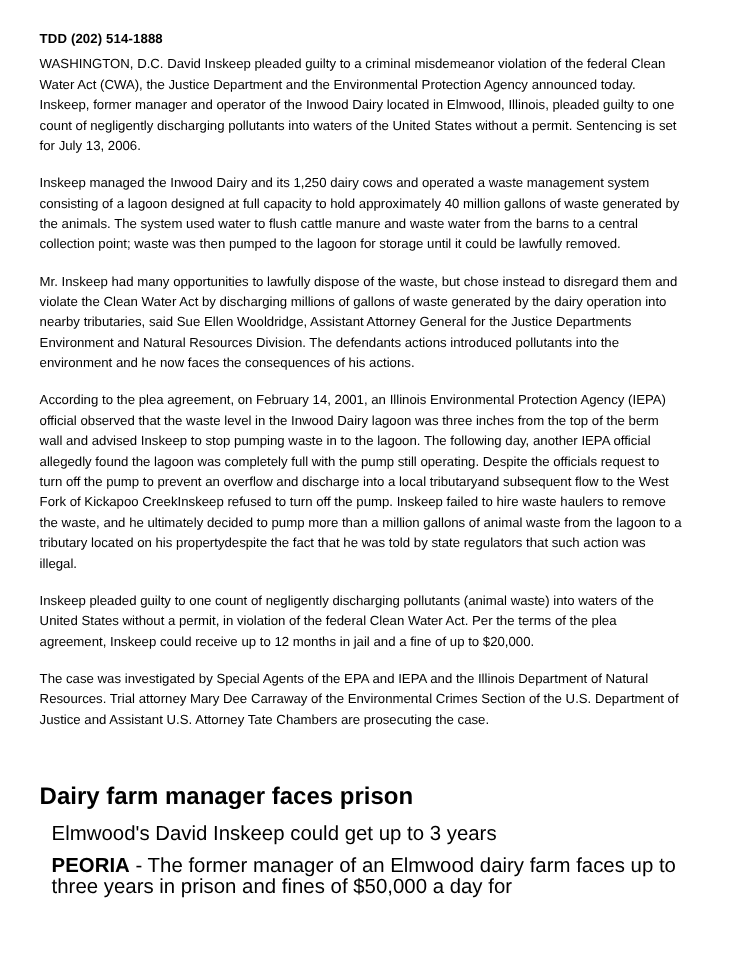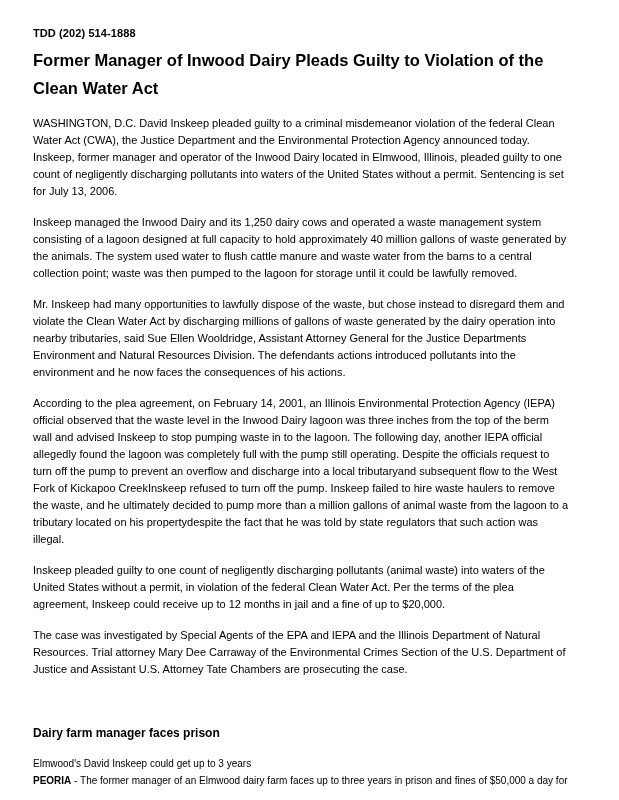--- a/index.html
+++ b/index.html
@@ -33,42 +33,41 @@
     font-weight: bold;
     line-height: 28px;
     margin: 0 0 13px 0;
   }
   .body-para {
     font-size: 11px;
     line-height: 17px;
     margin: 0 16px 14px 0;
   }
   .section-heading {
-    font-size: 12px;
+    font-size: 20px;
     font-weight: bold;
     line-height: 18px;
     margin: 46px 0 13px 0;
   }
   .meta-line {
-    font-size: 10px;
+    font-size: 17px;
     line-height: 17px;
-    margin: 0;
+    margin: 10px;
   }
   .bold {
     font-weight: bold;
   }
 </style>
 </head>
 <body>
 
 <div class="page">
 
   <p class="contact-line">TDD (202) 514-1888</p>
 
-  <h1 class="article-title">Former Manager of Inwood Dairy Pleads Guilty to Violation of the Clean Water Act</h1>
 
   <p class="body-para">WASHINGTON, D.C. David Inskeep pleaded guilty to a criminal misdemeanor violation of the federal Clean Water Act (CWA), the Justice Department and the Environmental Protection Agency announced today. Inskeep, former manager and operator of the Inwood Dairy located in Elmwood, Illinois, pleaded guilty to one count of negligently discharging pollutants into waters of the United States without a permit. Sentencing is set for July 13, 2006.</p>
 
   <p class="body-para">Inskeep managed the Inwood Dairy and its 1,250 dairy cows and operated a waste management system consisting of a lagoon designed at full capacity to hold approximately 40 million gallons of waste generated by the animals. The system used water to flush cattle manure and waste water from the barns to a central collection point; waste was then pumped to the lagoon for storage until it could be lawfully removed.</p>
 
   <p class="body-para">Mr. Inskeep had many opportunities to lawfully dispose of the waste, but chose instead to disregard them and violate the Clean Water Act by discharging millions of gallons of waste generated by the dairy operation into nearby tributaries, said Sue Ellen Wooldridge, Assistant Attorney General for the Justice Departments Environment and Natural Resources Division. The defendants actions introduced pollutants into the environment and he now faces the consequences of his actions.</p>
 
   <p class="body-para">According to the plea agreement, on February 14, 2001, an Illinois Environmental Protection Agency (IEPA) official observed that the waste level in the Inwood Dairy lagoon was three inches from the top of the berm wall and advised Inskeep to stop pumping waste in to the lagoon. The following day, another IEPA official allegedly found the lagoon was completely full with the pump still operating. Despite the officials request to turn off the pump to prevent an overflow and discharge into a local tributaryand subsequent flow to the West Fork of Kickapoo CreekInskeep refused to turn off the pump. Inskeep failed to hire waste haulers to remove the waste, and he ultimately decided to pump more than a million gallons of animal waste from the lagoon to a tributary located on his propertydespite the fact that he was told by state regulators that such action was illegal.</p>
 
   <p class="body-para">Inskeep pleaded guilty to one count of negligently discharging pollutants (animal waste) into waters of the United States without a permit, in violation of the federal Clean Water Act. Per the terms of the plea agreement, Inskeep could receive up to 12 months in jail and a fine of up to $20,000.</p>

